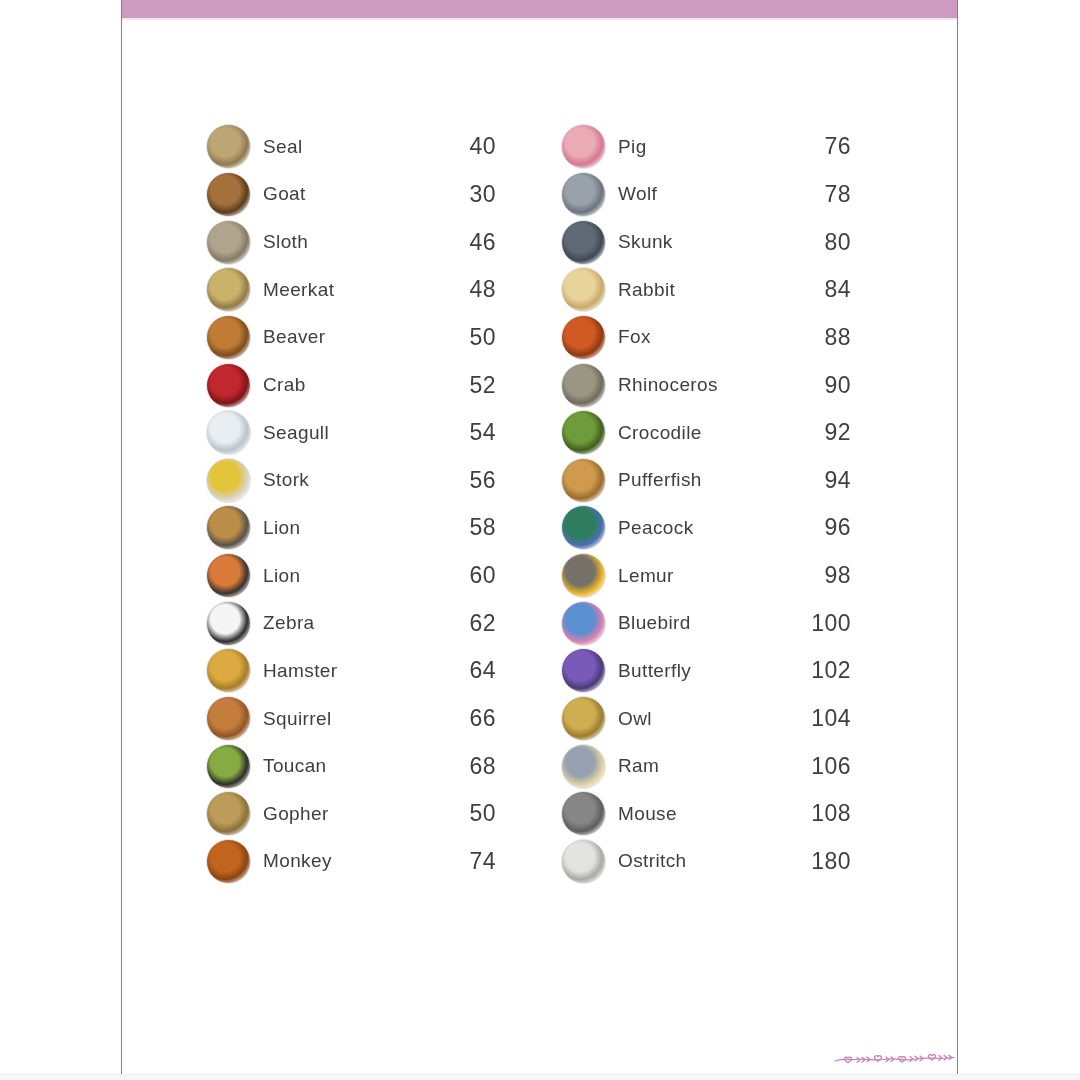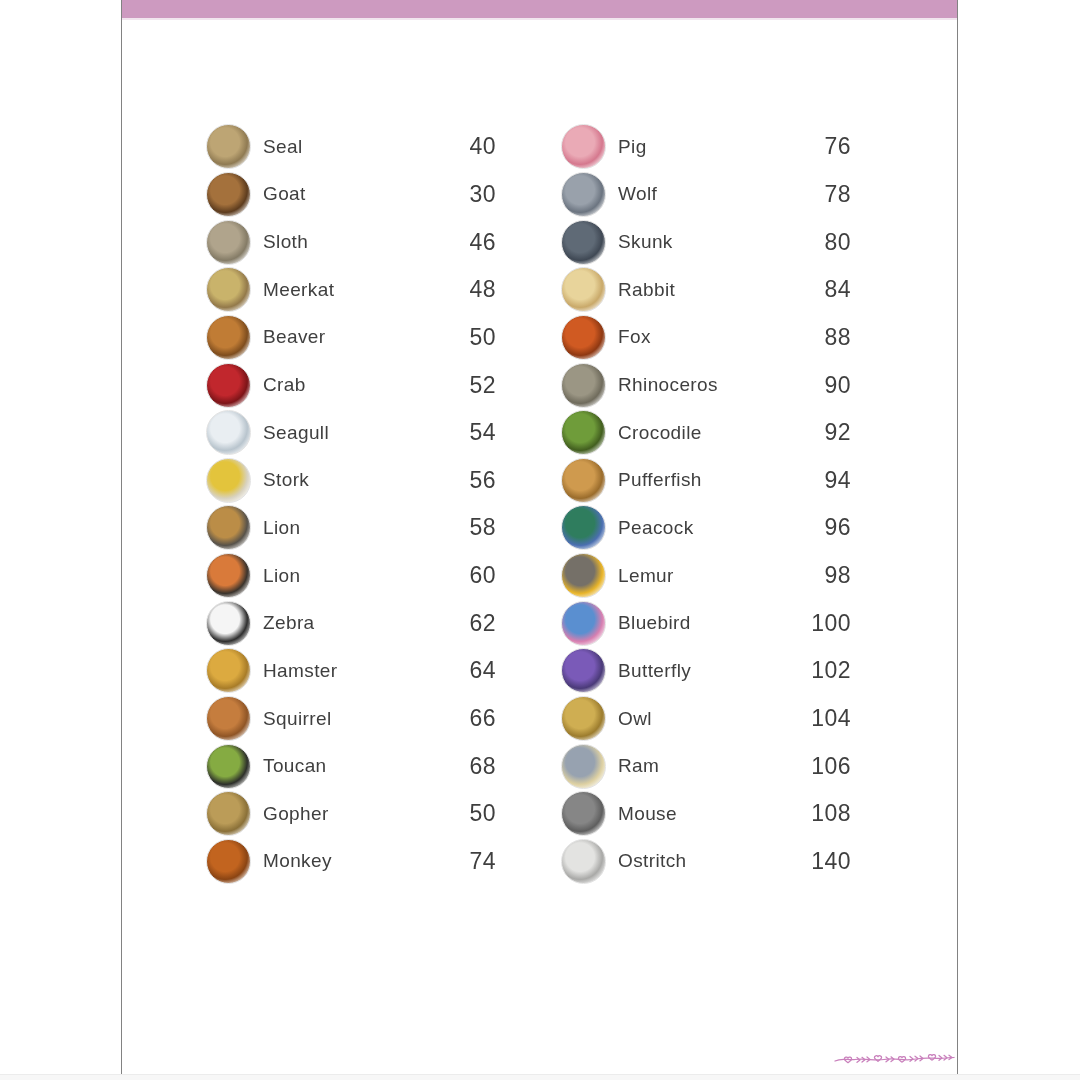--- a/index.html
+++ b/index.html
@@ -246,21 +246,21 @@
 
   <div class="row">
     <span class="icon" style="background: radial-gradient(circle at 42% 40%, rgb(134, 134, 134) 0%, rgb(134, 134, 134) 40%, rgb(94, 94, 94) 62%, rgb(253, 253, 253) 85%);"></span>
     <span class="name">Mouse</span>
     <span class="num">108</span>
   </div>
 
   <div class="row">
     <span class="icon" style="background: radial-gradient(circle at 42% 40%, rgb(227, 227, 225) 0%, rgb(227, 227, 225) 40%, rgb(169, 169, 167) 62%, rgb(253, 253, 253) 85%);"></span>
     <span class="name">Ostritch</span>
-    <span class="num">140</span>
+    <span class="num">180</span>
   </div>
 </div>
   </div>
 
   <svg class="decor" viewBox="0 0 122 22" aria-hidden="true">
     <path d="M1 15 C 8 11.5, 14 14.5, 21 13.5"></path>
     <path d="M21 13.5 C 32 12, 40 15, 50 13.5 C 62 11.5, 70 15.5, 82 13 C 94 10.5, 102 13.5, 112 12 C 115 11.5, 118 11.8, 120 11.5"></path>
     <path d="M14 12.2 c-1-1.9 -3.6-1 -3.6 0.8 c0 1.5 2.1 2.3 3.6 3.7 c1.5-1.4 3.6-2.2 3.6-3.7 c0-1.8 -2.6-2.7 -3.6-0.8 z"></path>
     <path d="M44 10.8 c-1-1.9 -3.6-1 -3.6 0.8 c0 1.5 2.1 2.3 3.6 3.7 c1.5-1.4 3.6-2.2 3.6-3.7 c0-1.8 -2.6-2.7 -3.6-0.8 z"></path>
     <path d="M68 11.6 c-1-1.9 -3.6-1 -3.6 0.8 c0 1.5 2.1 2.3 3.6 3.7 c1.5-1.4 3.6-2.2 3.6-3.7 c0-1.8 -2.6-2.7 -3.6-0.8 z"></path>

